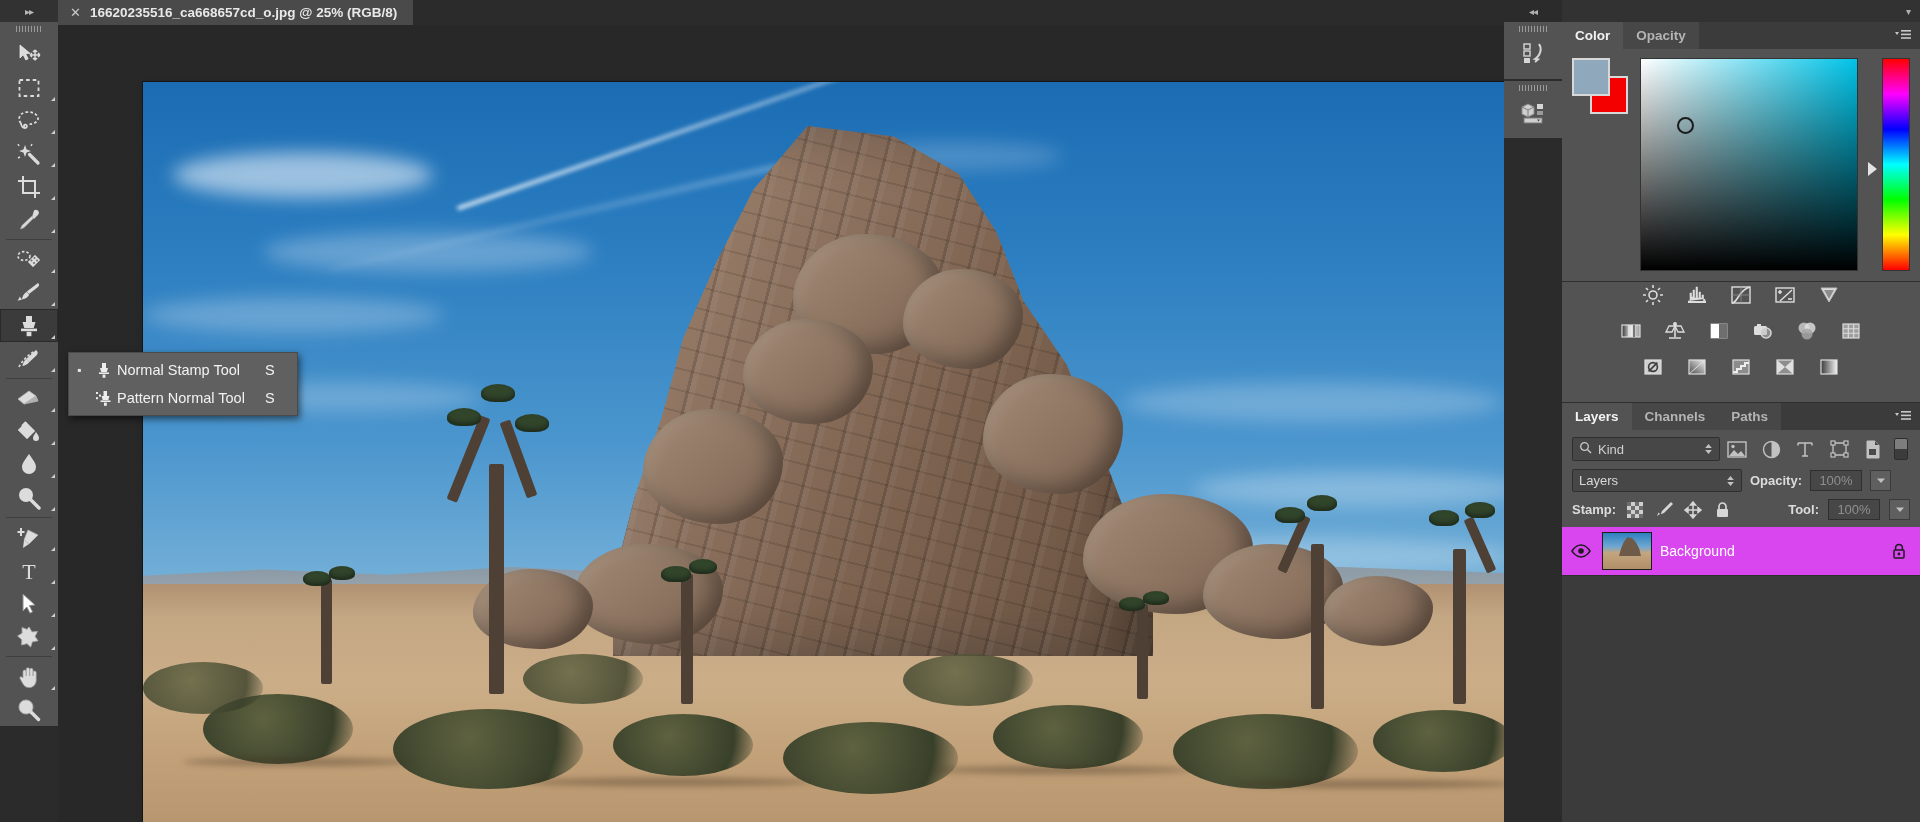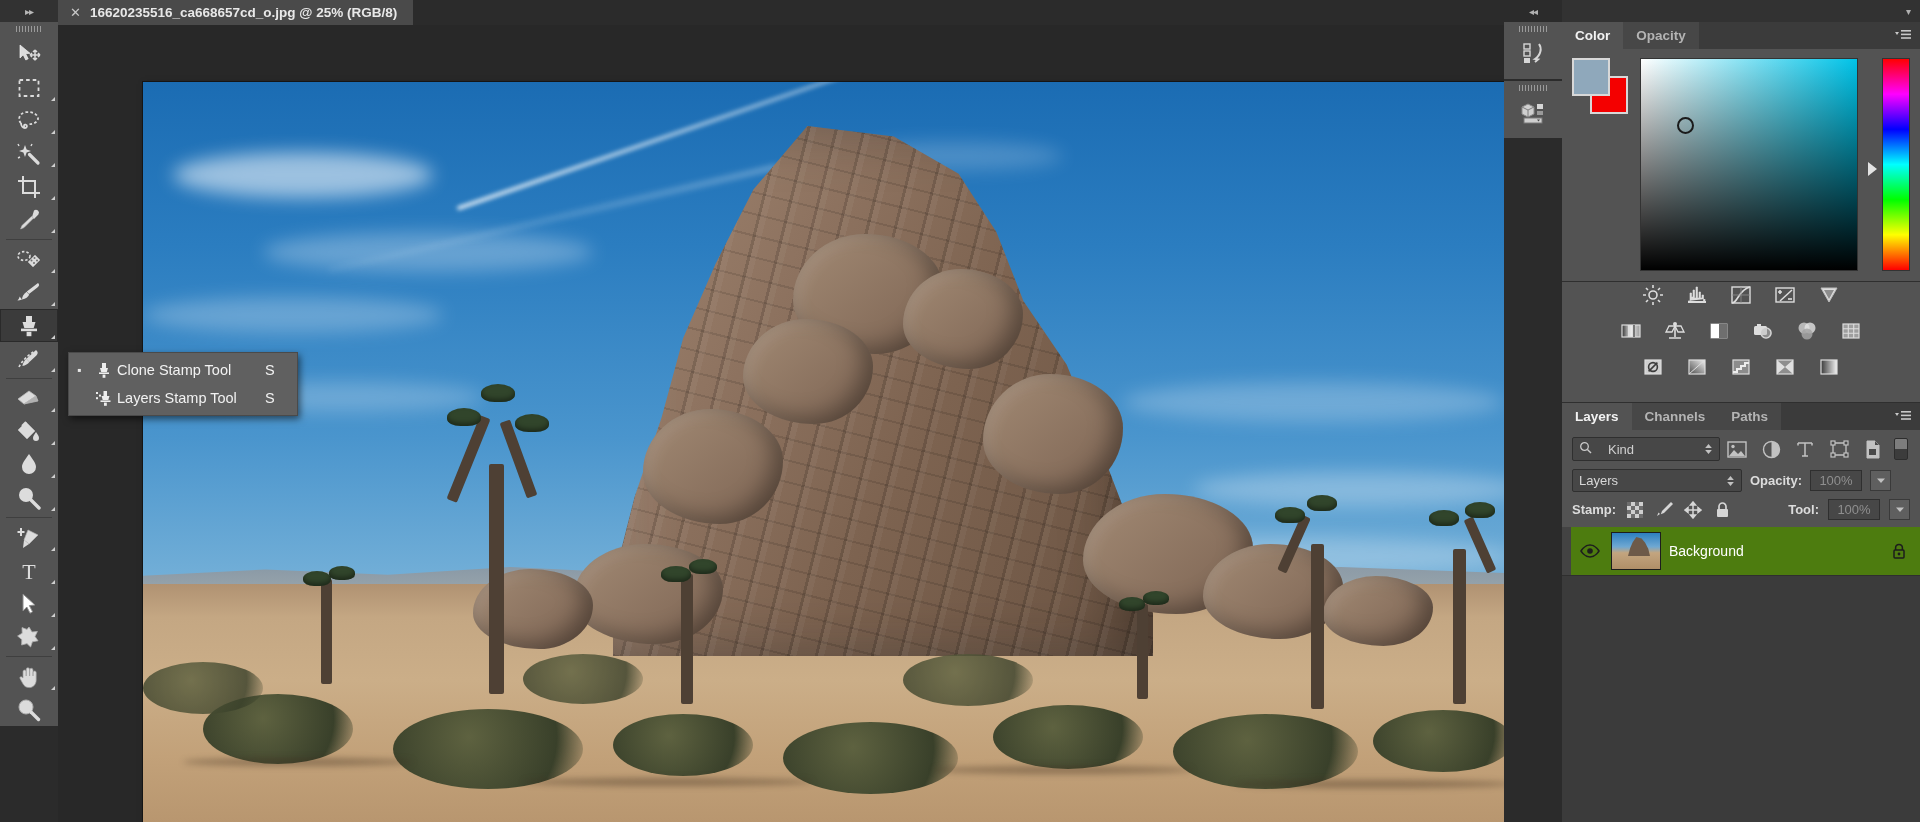--- a/index.html
+++ b/index.html
@@ -188,21 +188,21 @@
   
   .adj-title { color:#f0f0f0; font-weight:bold; font-size:14px; padding:9px 0 7px 12px; }
   .adj-grid { padding:0 12px 12px 12px; }
   .adj-row { display:flex; justify-content:center; gap:16px; margin-bottom:10px; }
   .adj-ic { width:28px;height:26px; display:flex;align-items:center;justify-content:center; cursor:pointer; }
 
   
   .lyr-filter { display:flex; align-items:center; gap:0; padding:7px 10px 6px 10px; }
   .kind-box {
     width:148px; height:24px; background:#474747; border:1px solid #2f2f2f;
-    display:flex; align-items:center; gap:16px; padding:0 6px; border-radius:2px;
+    display:flex; align-items:center; gap:6px; padding:0 6px; border-radius:2px;
     color:#d0d0d0; font-size:13px; cursor:pointer;
   }
   .kind-spin { margin-left:auto; display:flex; flex-direction:column; gap:1px; }
   .filt-ic { width:34px;height:24px; display:flex;align-items:center;justify-content:center; cursor:pointer; }
   .lyr-toggle { width:14px;height:22px; margin-left:4px;
     background:linear-gradient(to bottom,#7d7d7d 50%,#3c3c3c 50%); border:1px solid #2d2d2d; border-radius:2px; cursor:pointer;}
   .lyr-blend { display:flex; align-items:center; padding:2px 10px 6px 10px; gap:8px; }
   .blend-box {
     width:170px;height:23px;background:#474747;border:1px solid #2f2f2f;border-radius:2px;
     display:flex;align-items:center;padding:0 6px;color:#d8d8d8;font-size:13px;cursor:pointer;
@@ -214,21 +214,21 @@
   }
   .mini-arrow {
     width:21px;height:21px;background:#5f5f5f;border:1px solid #3a3a3a;
     display:flex;align-items:center;justify-content:center;cursor:pointer;
   }
   .lock-row { display:flex; align-items:center; padding:1px 10px 7px 10px; gap:9px; }
   .lock-ic { width:20px;height:20px;display:flex;align-items:center;justify-content:center;cursor:pointer;}
   .layer-list { background:#434343; }
   .layer-row {
     display:flex; align-items:center; height:48px; padding:0 10px 0 6px; gap:8px;
-    background:#4d7c0f; cursor:pointer;margin-left:9px;
+    background:#d946ef; cursor:pointer;
   }
   .eye { width:26px; display:flex; align-items:center; justify-content:center; cursor:pointer;}
   .thumb {
     width:50px;height:38px;border:1px solid #1d1d1d; position:relative; overflow:hidden; cursor:pointer;
     background:linear-gradient(to bottom,#2d7fc0 0%,#6fa8d2 38%,#c3a57f 55%,#b08f68 100%);
   }
   .thumb .tr {
     position:absolute; left:16px; bottom:13px; width:22px;height:19px;
     background:#6d5a49;
     clip-path:polygon(38% 0,62% 8%,78% 30%,92% 62%,100% 100%,0 100%,10% 58%,22% 26%);
@@ -403,37 +403,37 @@
     <div class="fly-row">
       <span class="fly-bullet">▪</span>
       <span class="fly-ic">
         <svg width="18" height="18" viewBox="0 0 18 18">
           <rect x="7" y="2" width="4" height="5" fill="#ededed"></rect>
           <path d="M5 7h8l-1.2 4H6.2z" fill="#ededed"></path>
           <rect x="4" y="11.4" width="10" height="1.6" fill="#ededed"></rect>
           <rect x="7.6" y="13.6" width="2.8" height="3.2" fill="#ededed"></rect>
         </svg>
       </span>
-      <span class="fly-label">Clone Stamp Tool</span>
+      <span class="fly-label">Normal Stamp Tool</span>
       <span class="fly-key">S</span>
     </div>
     <div class="fly-row">
       <span class="fly-bullet"></span>
       <span class="fly-ic">
         <svg width="18" height="18" viewBox="0 0 18 18">
           <rect x="8.5" y="2" width="3.5" height="5" fill="#ededed"></rect>
           <path d="M6.5 7h8l-1.2 4H7.7z" fill="#ededed"></path>
           <rect x="5.5" y="11.4" width="10" height="1.6" fill="#ededed"></rect>
           <rect x="9" y="13.6" width="2.8" height="3.2" fill="#ededed"></rect>
           <rect x="1" y="3" width="2" height="2" fill="#ededed"></rect>
           <rect x="4" y="5.6" width="2" height="2" fill="#ededed"></rect>
           <rect x="1" y="8.2" width="2" height="2" fill="#ededed"></rect>
         </svg>
       </span>
-      <span class="fly-label">Layers Stamp Tool</span>
+      <span class="fly-label">Pattern Normal Tool</span>
       <span class="fly-key">S</span>
     </div>
   </div>
 
   <div class="center">
     <div class="tabbar">
       <div class="doctab">
         <span class="tab-x">✕</span>
         <span>16620235516_ca668657cd_o.jpg @ 25% (RGB/8)</span>
       </div>

